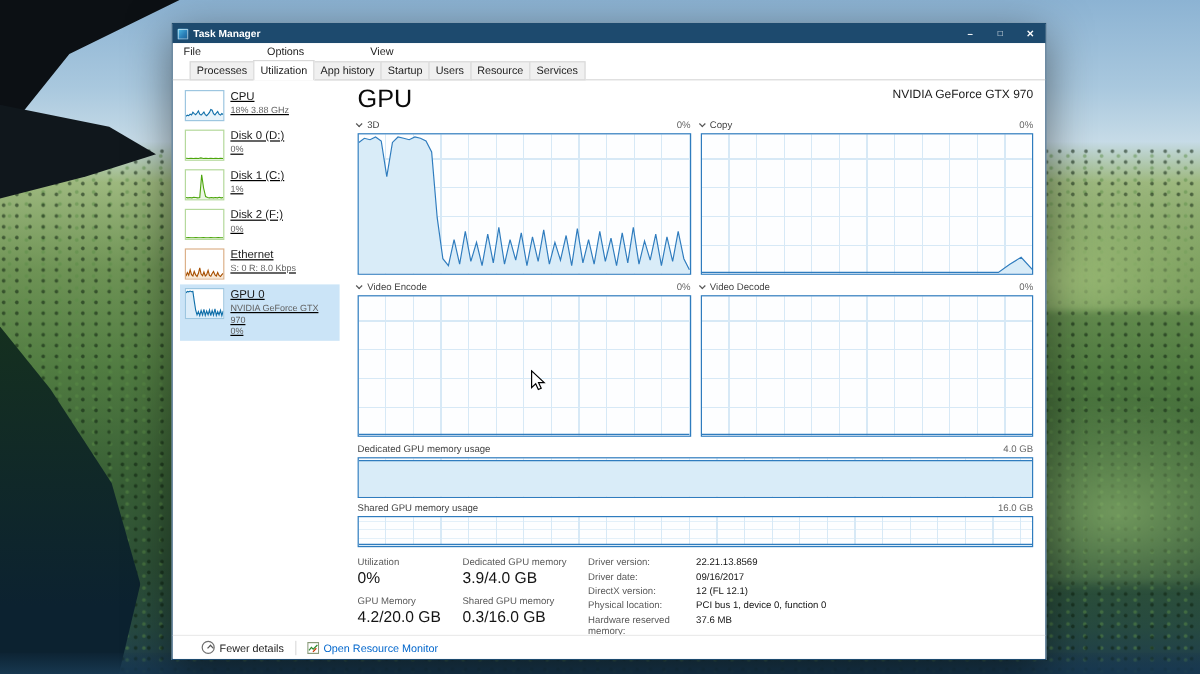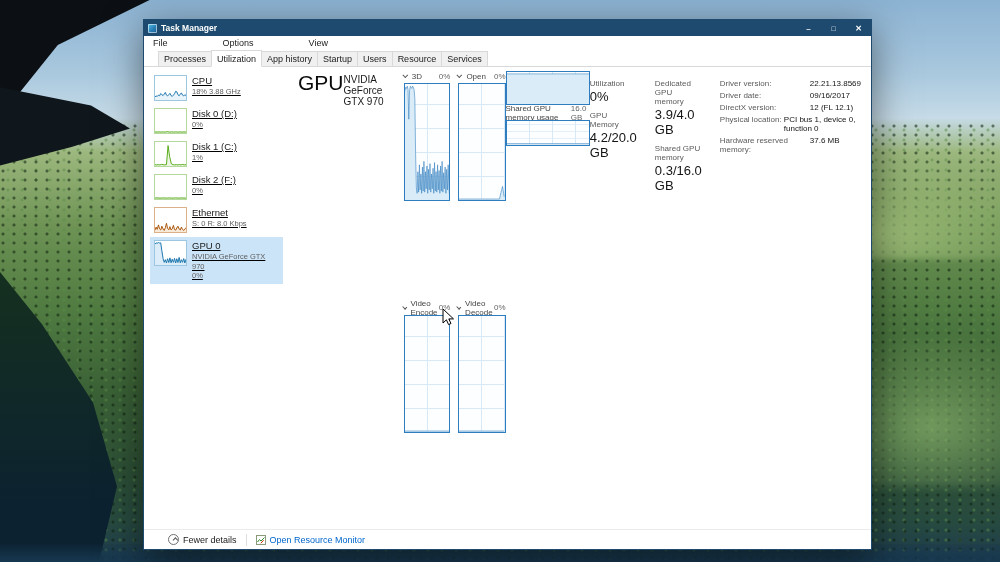--- a/index.html
+++ b/index.html
@@ -56,21 +56,21 @@
   
   .sidebar{flex:0 0 141px;padding:1px 2px 0 6px;overflow:hidden;}
   .side-item{display:flex;gap:5px;padding:3px 4px;margin-bottom:1px;align-items:flex-start;text-decoration:underline;}
   .side-item.selected{background:#cbe4f7;}
   .mini{width:33px;height:26px;flex:0 0 auto;background:#fff;border:1px solid #bbb;position:relative;}
   .mini svg{position:absolute;inset:0;width:100%;height:100%;}
   .side-text .t{font-size:9.5px;color:#1a1a1a;line-height:1.25;}
   .side-text .s{font-size:7.5px;color:#5f5f5f;line-height:1.3;}
 
   
-  .main{flex:1;min-width:0;padding:0 10px 0 13px;display:flex;flex-direction:row;}
+  .main{flex:1;min-width:0;padding:0 10px 0 13px;display:flex;flex-direction:column;}
   .main-header{display:flex;justify-content:space-between;align-items:flex-start;margin-bottom:4px;}
   .gpu-title{font-size:21px;color:#0a0a0a;line-height:24px;}
   .gpu-device{font-size:10px;color:#1a1a1a;padding-top:3px;}
 
   .engine-grid{display:grid;grid-template-columns:1fr 1fr;column-gap:8px;row-gap:5px;}
   .chart-block{display:flex;flex-direction:column;}
   .chart-head{height:10px;margin-bottom:2px;display:flex;justify-content:space-between;
     font-size:8px;color:#444;align-items:center;}
   .chart-title{display:flex;align-items:center;gap:4px;}
   .chev{display:inline-block;width:4px;height:4px;border-left:1px solid #555;border-bottom:1px solid #555;
@@ -247,21 +247,21 @@
               <svg viewBox="0 0 280 118" preserveAspectRatio="none">
                 <path d="M0,118 L0.0,6.8 L4.7,3.3 L9.5,4.5 L14.2,2.2 L19.0,5.6 L23.7,35.8 L28.5,6.8 L33.2,2.2 L38.0,3.3 L42.7,4.5 L47.5,2.2 L52.2,3.3 L56.9,5.6 L61.7,14.9 L66.4,70.6 L71.2,105.4 L75.9,111.2 L80.7,89.2 L85.4,110.0 L90.2,82.2 L94.9,107.7 L99.7,91.5 L104.4,111.2 L109.2,84.5 L113.9,108.9 L118.6,78.7 L123.4,110.0 L128.1,89.2 L132.9,106.6 L137.6,83.4 L142.4,111.2 L147.1,86.8 L151.9,107.7 L156.6,81.0 L161.4,110.0 L166.1,91.5 L170.8,106.6 L175.6,85.7 L180.3,111.2 L185.1,79.9 L189.8,108.9 L194.6,89.2 L199.3,110.0 L204.1,82.2 L208.8,107.7 L213.6,88.0 L218.3,111.2 L223.1,83.4 L227.8,108.9 L232.5,78.7 L237.3,110.0 L242.0,90.3 L246.8,106.6 L251.5,84.5 L256.3,111.2 L261.0,86.8 L265.8,107.7 L270.5,82.2 L275.3,105.4 L280.0,114.7 L280,118 Z" fill="#d9ecf8"></path>
                 <polyline points="0.0,6.8 4.7,3.3 9.5,4.5 14.2,2.2 19.0,5.6 23.7,35.8 28.5,6.8 33.2,2.2 38.0,3.3 42.7,4.5 47.5,2.2 52.2,3.3 56.9,5.6 61.7,14.9 66.4,70.6 71.2,105.4 75.9,111.2 80.7,89.2 85.4,110.0 90.2,82.2 94.9,107.7 99.7,91.5 104.4,111.2 109.2,84.5 113.9,108.9 118.6,78.7 123.4,110.0 128.1,89.2 132.9,106.6 137.6,83.4 142.4,111.2 147.1,86.8 151.9,107.7 156.6,81.0 161.4,110.0 166.1,91.5 170.8,106.6 175.6,85.7 180.3,111.2 185.1,79.9 189.8,108.9 194.6,89.2 199.3,110.0 204.1,82.2 208.8,107.7 213.6,88.0 218.3,111.2 223.1,83.4 227.8,108.9 232.5,78.7 237.3,110.0 242.0,90.3 246.8,106.6 251.5,84.5 256.3,111.2 261.0,86.8 265.8,107.7 270.5,82.2 275.3,105.4 280.0,114.7" fill="none" stroke="#2f7cbe" stroke-width="1"></polyline>
               </svg>
             </div>
           </div>
           <div class="chart-block">
             <div class="chart-head">
               <span class="chart-title">
                 <span class="chev"></span>
-                <span>Open</span>
+                <span>Copy</span>
               </span>
               <span class="chart-val">0%</span>
             </div>
             <div class="chart-box">
               <svg viewBox="0 0 280 118" preserveAspectRatio="none">
                 <path d="M0,118 L0.0,117.0 L9.7,117.0 L19.3,117.0 L29.0,117.0 L38.6,117.0 L48.3,117.0 L57.9,117.0 L67.6,117.0 L77.2,117.0 L86.9,117.0 L96.6,117.0 L106.2,117.0 L115.9,117.0 L125.5,117.0 L135.2,117.0 L144.8,117.0 L154.5,117.0 L164.1,117.0 L173.8,117.0 L183.4,117.0 L193.1,117.0 L202.8,117.0 L212.4,117.0 L222.1,117.0 L231.7,117.0 L241.4,117.0 L251.0,117.0 L260.7,110.0 L270.3,104.2 L280.0,114.7 L280,118 Z" fill="#d9ecf8"></path>
                 <polyline points="0.0,117.0 9.7,117.0 19.3,117.0 29.0,117.0 38.6,117.0 48.3,117.0 57.9,117.0 67.6,117.0 77.2,117.0 86.9,117.0 96.6,117.0 106.2,117.0 115.9,117.0 125.5,117.0 135.2,117.0 144.8,117.0 154.5,117.0 164.1,117.0 173.8,117.0 183.4,117.0 193.1,117.0 202.8,117.0 212.4,117.0 222.1,117.0 231.7,117.0 241.4,117.0 251.0,117.0 260.7,110.0 270.3,104.2 280.0,114.7" fill="none" stroke="#2f7cbe" stroke-width="1"></polyline>
               </svg>
             </div>
           </div>
@@ -290,20 +290,24 @@
             </div>
             <div class="chart-box">
               <svg viewBox="0 0 280 118" preserveAspectRatio="none">
                 <path d="M0,118 L0.0,117.0 L280.0,117.0 L280,118 Z" fill="#d9ecf8"></path>
                 <polyline points="0.0,117.0 280.0,117.0" fill="none" stroke="#2f7cbe" stroke-width="1"></polyline>
               </svg>
             </div>
           </div>
         </div>
       <div>
+          <div class="chart-head mem-head">
+            <span>Dedicated GPU memory usage</span>
+            <span class="chart-val">4.0 GB</span>
+          </div>
           <div class="mem-box dedicated">
             <svg viewBox="0 0 560 34" preserveAspectRatio="none">
               <path d="M0,34 L0.0,2.0 L560.0,2.0 L560,34 Z" fill="#d9ecf8"></path>
               <polyline points="0.0,2.0 560.0,2.0" fill="none" stroke="#2f7cbe" stroke-width="1"></polyline>
             </svg>
           </div>
           <div class="chart-head mem-head second">
             <span>Shared GPU memory usage</span>
             <span class="chart-val">16.0 GB</span>
           </div>

